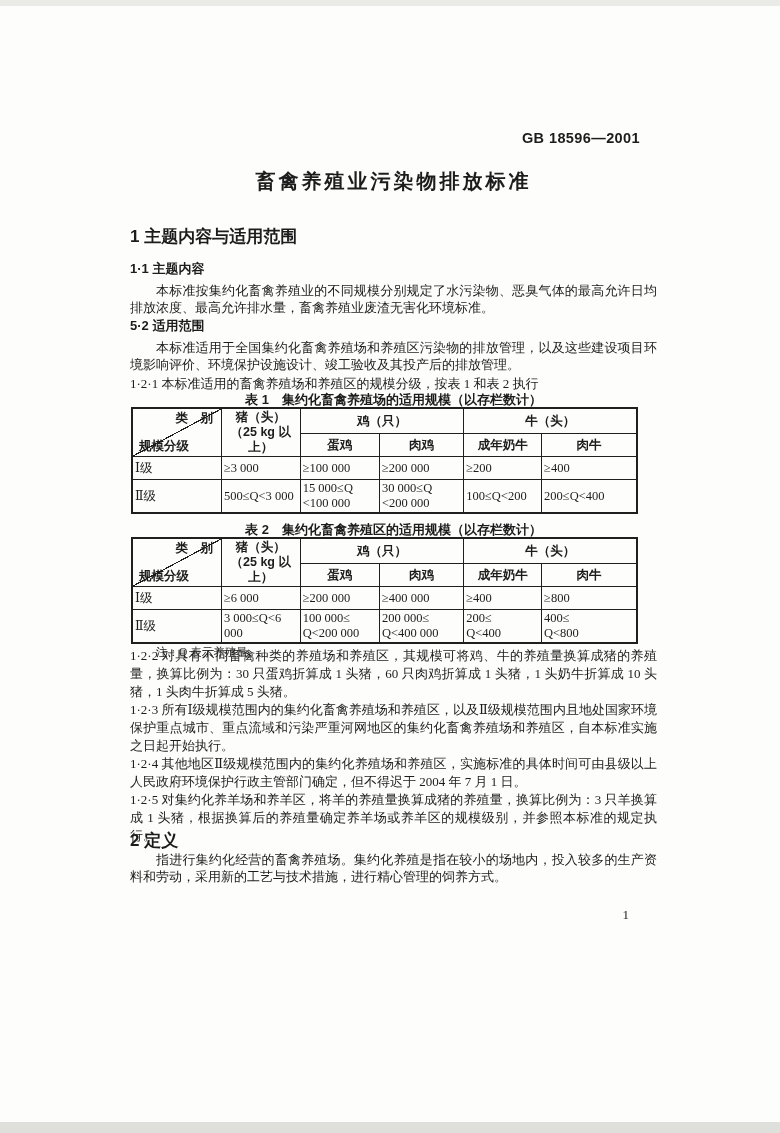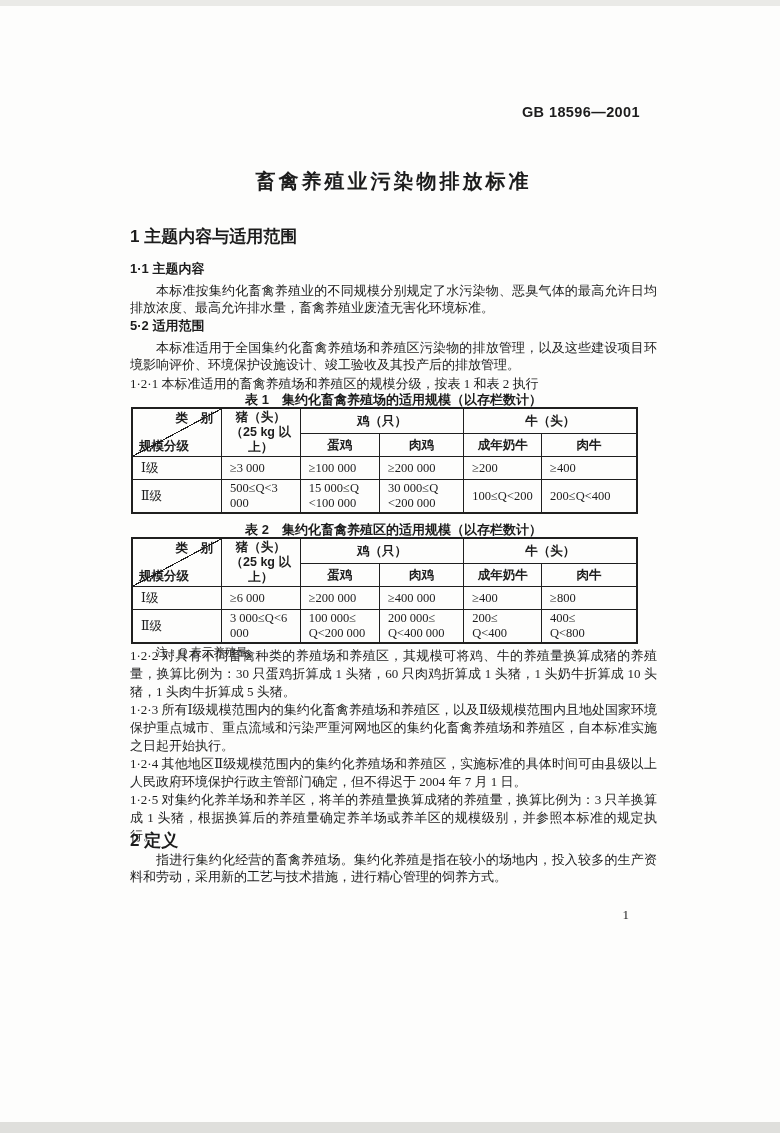--- a/index.html
+++ b/index.html
@@ -8,21 +8,21 @@
     background:#fdfdfc; overflow:hidden;
     font-family:"Liberation Serif","DejaVu Serif",serif;
     color:#1c1c1c;
   }
   .scan-edge-top { position:absolute; top:0; left:0; width:780px; height:6px; background:#eaeae7; }
   .scan-edge-bottom { position:absolute; bottom:0; left:0; width:780px; height:11px; background:#dfdfdc; }
 
   .content { position:absolute; left:130px; top:0; width:527px; }
 
   .doc-code {
-    position:absolute; top:104px; left:0; width:527px;
+    position:absolute; top:130px; left:0; width:527px;
     text-align:right; padding-right:17px; box-sizing:border-box;
     font-family:"Liberation Sans","DejaVu Sans",sans-serif;
     font-weight:700; font-size:14.5px; letter-spacing:0.4px;
   }
   .doc-title {
     position:absolute; top:168px; left:0; width:527px;
     text-align:center; font-size:20px; font-weight:700; letter-spacing:3px;
     font-family:"Liberation Sans","DejaVu Sans",sans-serif;
   }
 
@@ -63,21 +63,21 @@
 
   table.spec {
     position:absolute; left:1px; width:507px;
     border-collapse:collapse; table-layout:fixed;
     border:2px solid #1f1f1f;
   }
   .tbl1 { top:407px; }
   .tbl2 { top:537px; }
   table.spec th, table.spec td {
     border:1px solid #1f1f1f; vertical-align:middle;
-    padding:1px 8px; font-size:12.5px; line-height:15px;
+    padding:1px 2px; font-size:12.5px; line-height:15px;
   }
   table.spec th {
     font-family:"Liberation Sans","DejaVu Sans",sans-serif; font-weight:700;
   }
   tr.hrow1 { height:20px; }
   tr.hrow2 { height:17px; }
   tr.brow1 { height:23px; }
   tr.brow2 { height:33px; }
   .pre { white-space:pre-line; }
 

